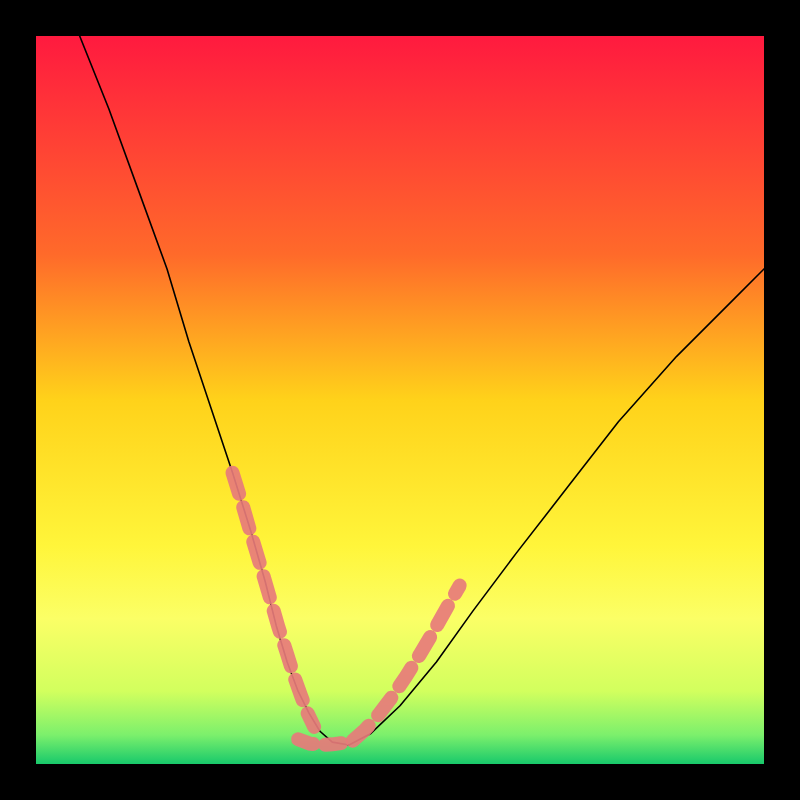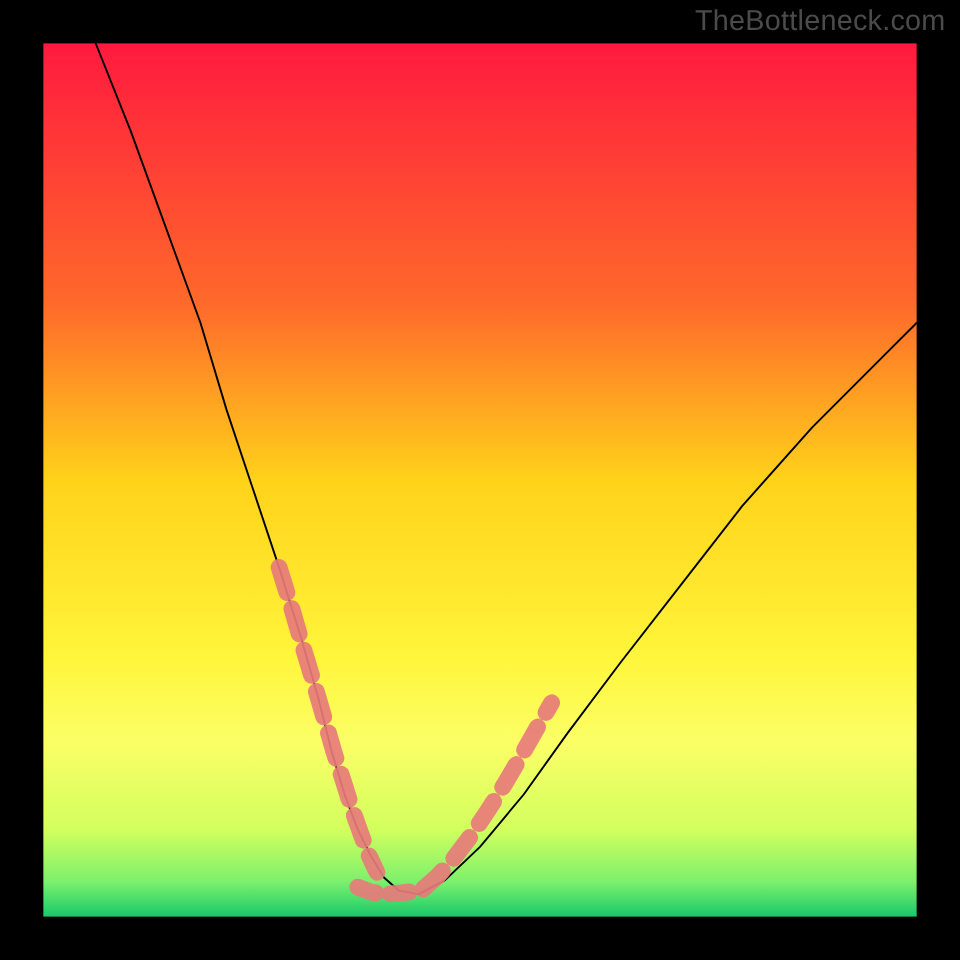--- a/index.html
+++ b/index.html
@@ -35,21 +35,20 @@
     font-weight: 500;
     letter-spacing: 0.2px;
     user-select: none;
   }
   svg { display: block; }
 </style>
 </head>
 <body>
 
 <div class="frame">
-  <div class="watermark">TheBottleneck.com</div>
   <div class="plot">
     <svg id="chart-svg" width="728" height="728" viewBox="0 0 728 728">
         <defs>
           <linearGradient id="bg-grad" x1="0" y1="0" x2="0" y2="1">
             <stop offset="0%" stop-color="#ff1a3f"></stop>
             <stop offset="30%" stop-color="#ff6a2a"></stop>
             <stop offset="50%" stop-color="#ffd21a"></stop>
             <stop offset="70%" stop-color="#fff53a"></stop>
             <stop offset="80%" stop-color="#fbff66"></stop>
             <stop offset="90%" stop-color="#d2ff5e"></stop>

